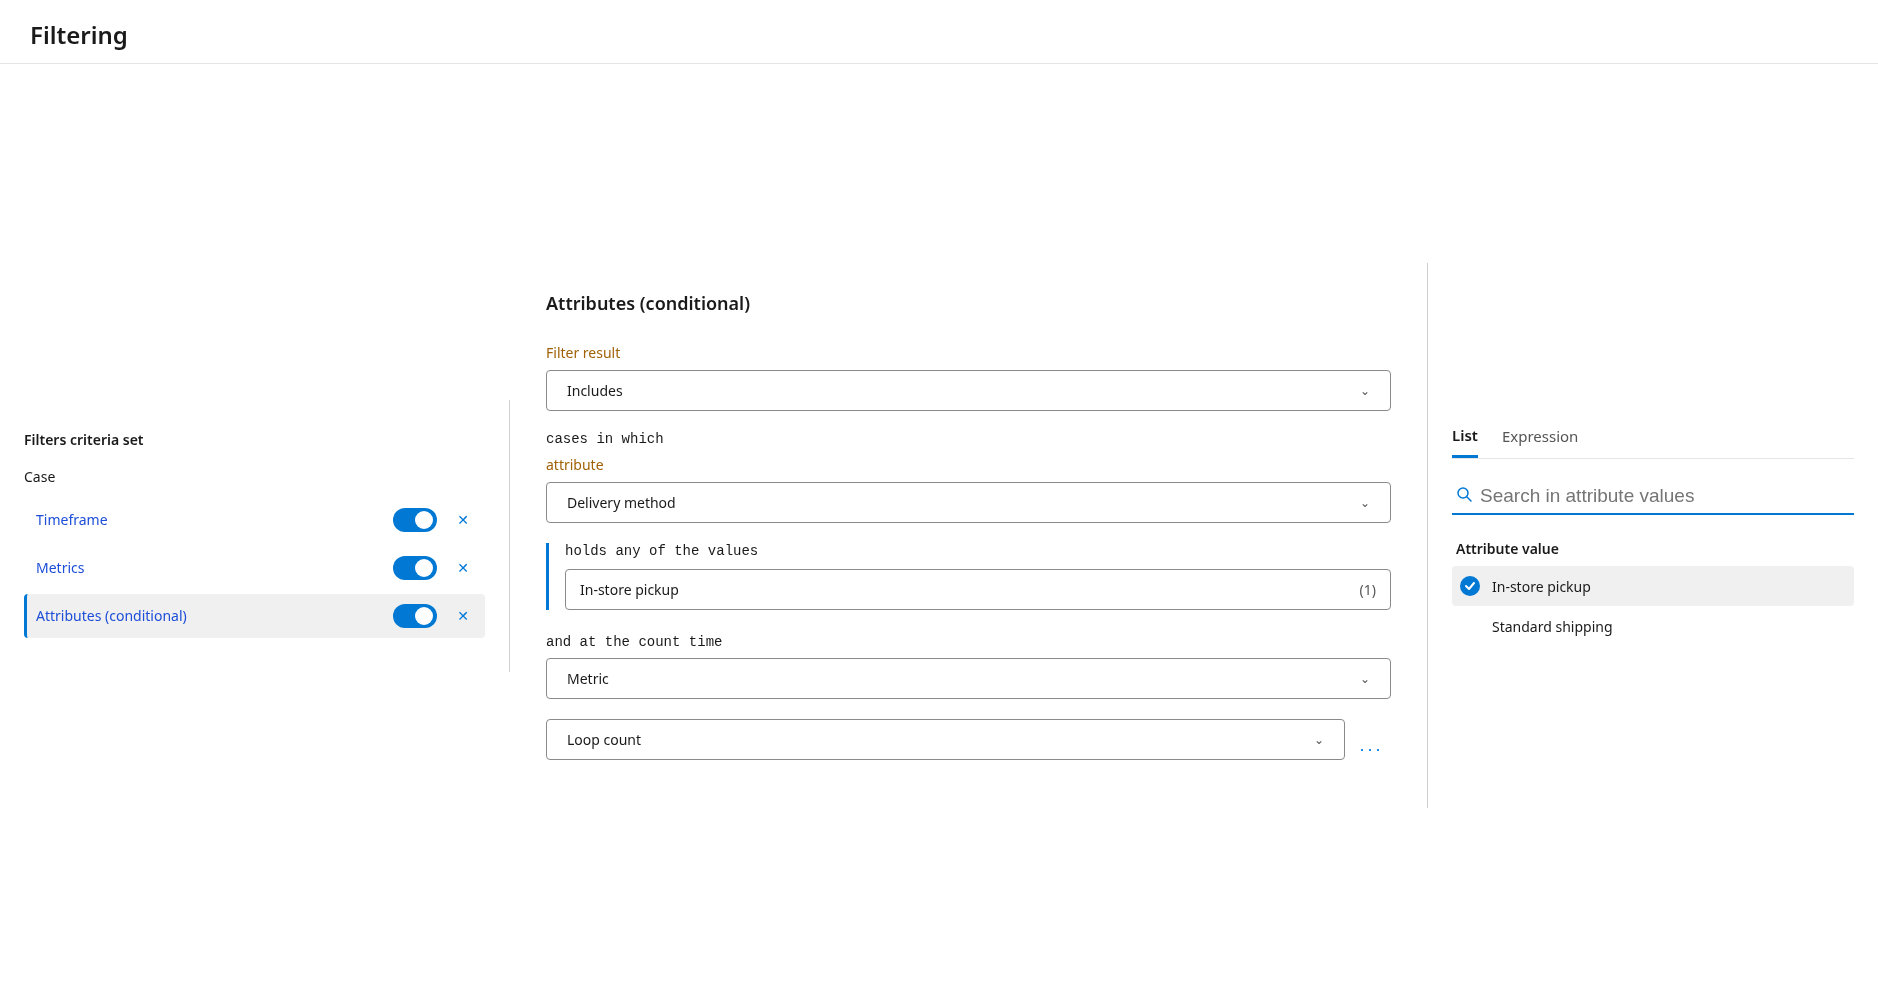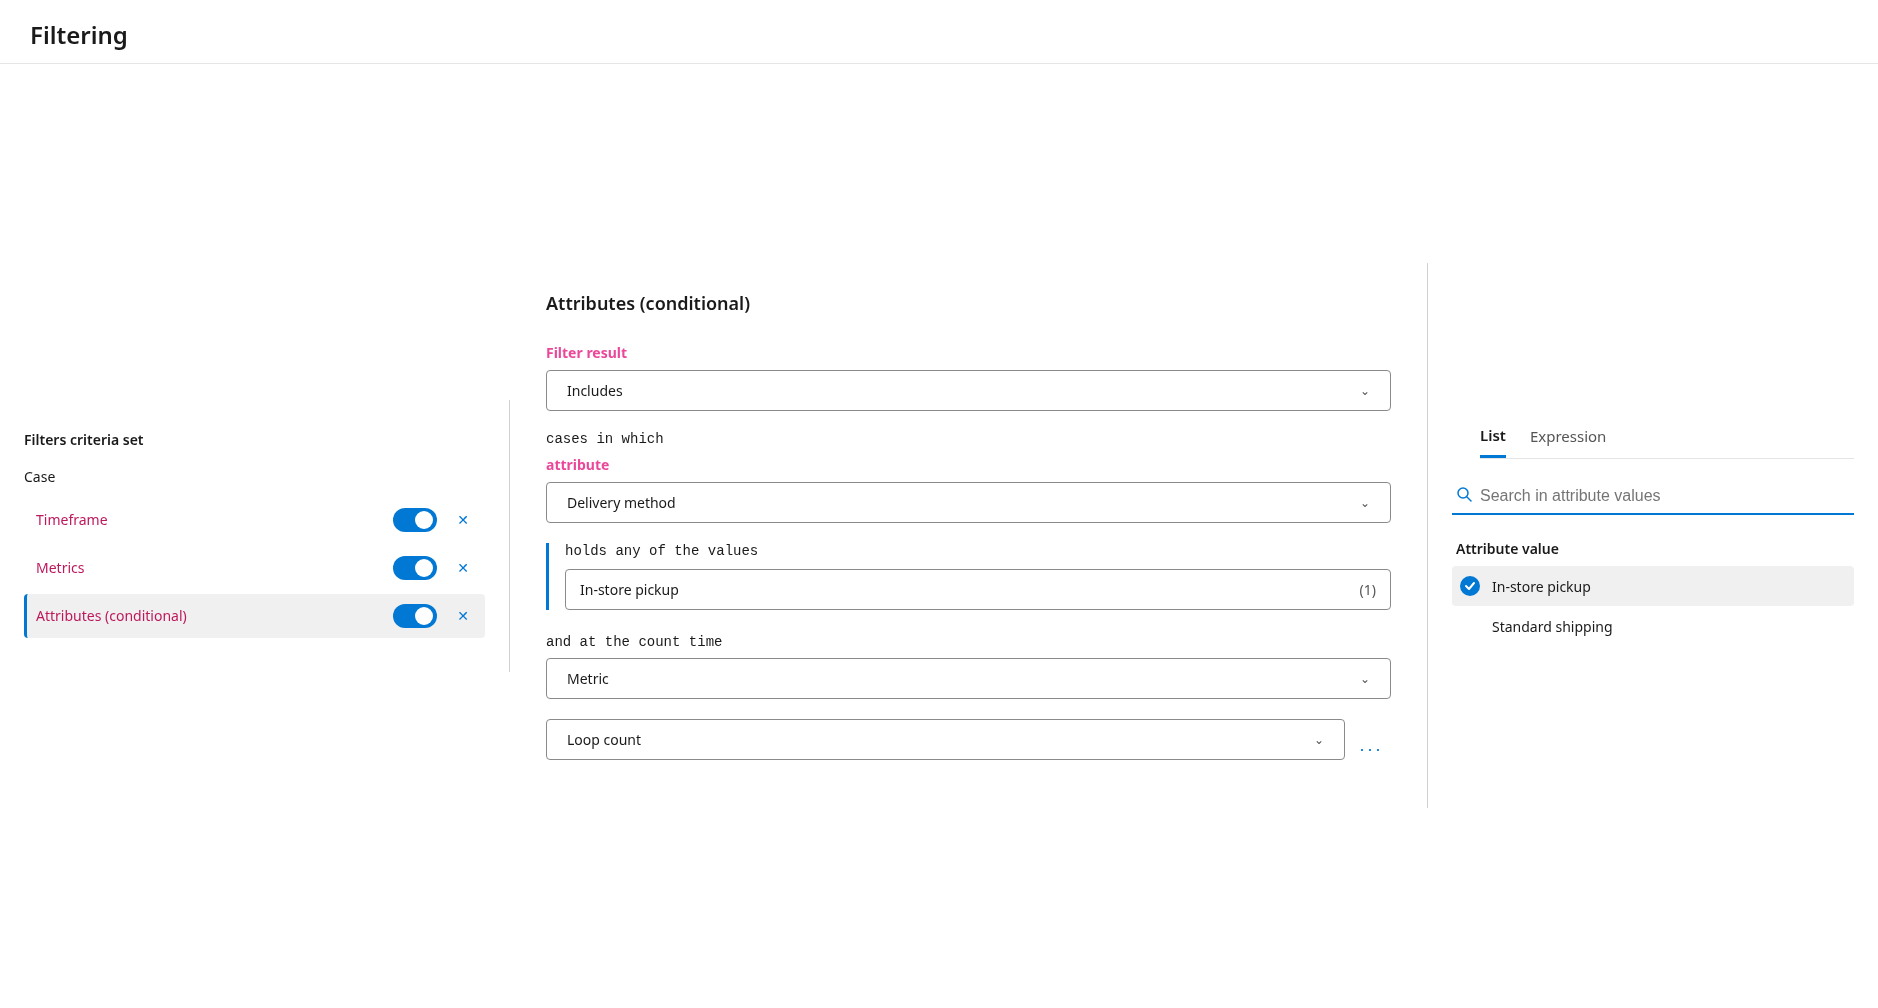--- a/index.html
+++ b/index.html
@@ -60,21 +60,21 @@
 
     .filter-row.active {
       background: #f0f0f0;
       border-left: 3px solid #0078d4;
       padding-left: 9px;
     }
 
     .filter-row-label {
       flex: 1;
       font-size: 14px;
-      color: #be185d;
+      color: #1d4ed8;
     }
 
     
     .toggle-switch {
       position: relative;
       width: 44px;
       height: 24px;
       margin-right: 16px;
       cursor: pointer;
     }
@@ -118,22 +118,22 @@
 
     .panel-title {
       font-size: 18px;
       font-weight: 600;
       color: #1a1a1a;
       margin-bottom: 28px;
     }
 
     .field-label {
       font-size: 14px;
-      font-weight: 700;
-      color: #ec4899;
+      font-weight: 400;
+      color: #a16207;
       margin-bottom: 8px;
     }
 
     .field-sublabel {
       font-size: 14px;
       font-weight: 400;
       color: #1a1a1a;
       margin-bottom: 8px;
       font-family: Liberation Mono, monospace;
     }
@@ -211,21 +211,20 @@
       min-width: 350px;
       padding: 20px 24px;
     }
 
     .tab-bar {
       display: flex;
       align-items: center;
       gap: 24px;
       border-bottom: 1px solid #e5e5e5;
       margin-bottom: 20px;
-      margin-left: 28px;
     }
 
     .tab-item {
       font-size: 15px;
       color: #555;
       padding-bottom: 10px;
       cursor: pointer;
       border-bottom: 2px solid transparent;
     }
 
@@ -245,21 +244,21 @@
 
     .search-icon {
       color: #0078d4;
       margin-right: 8px;
       font-size: 16px;
     }
 
     .search-input {
       border: none;
       outline: none;
-      font-size: 16px;
+      font-size: 19px;
       color: #888;
       width: 100%;
       background: transparent;
     }
 
     .attr-value-header {
       font-size: 14px;
       font-weight: 600;
       color: #1a1a1a;
       margin-bottom: 8px;

